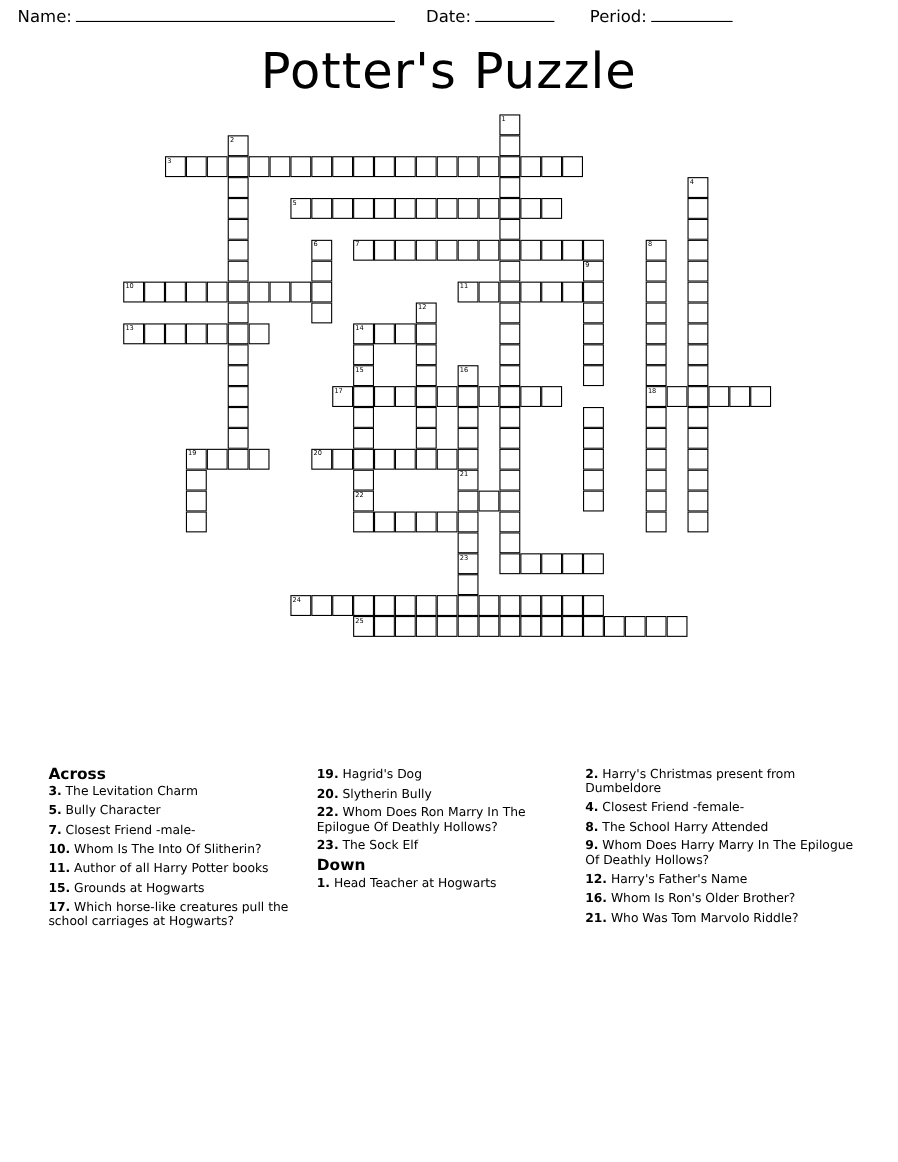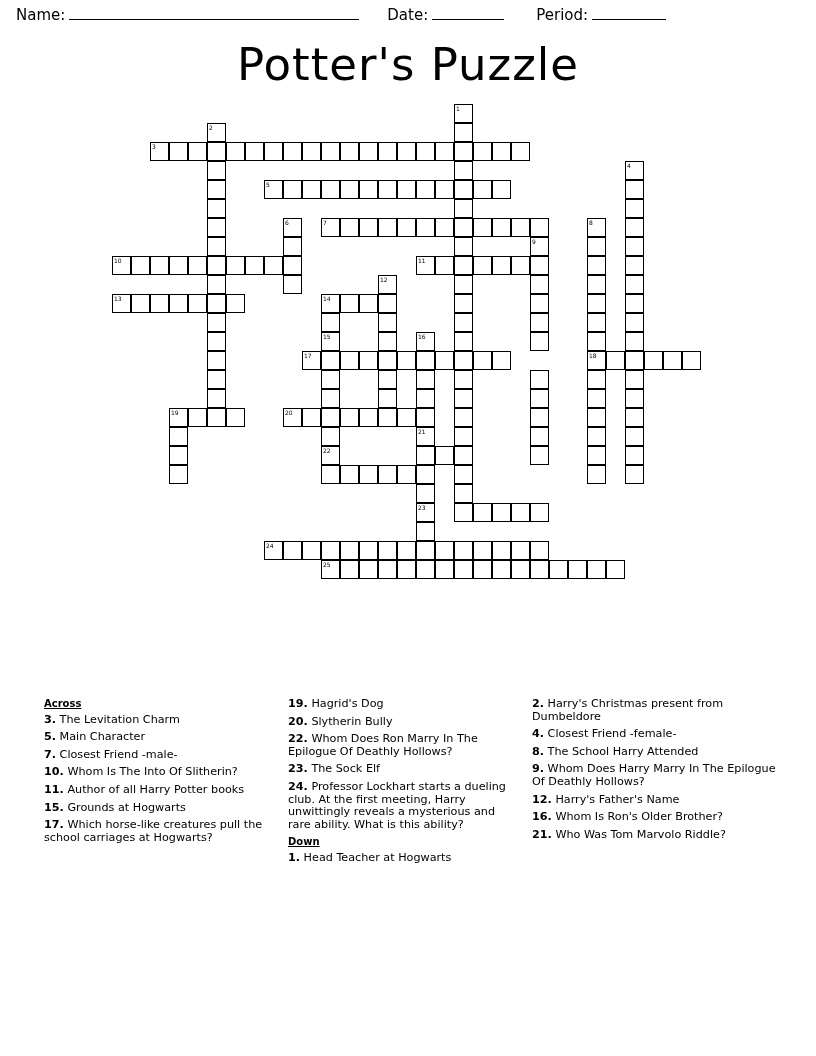--- a/index.html
+++ b/index.html
@@ -97,22 +97,21 @@
     top: 0;
     font-size: 11.2px;
     line-height: 12.6px;
   }
   .col-1 { left: 0px;   width: 232px; }
   .col-2 { left: 244px; width: 232px; }
   .col-3 { left: 488px; width: 245px; }
 
   .sec-head {
     font-weight: bold;
-    text-decoration: underline;
-    font-size: 10px;
+    font-size: 14px;
     margin-bottom: 3px;
   }
   .clue {
     margin-bottom: 5px;
     text-align: left;
   }
   .clue b { font-weight: bold; }
 </style>
 </head>
 <body>
@@ -426,35 +425,34 @@
       <div class="cell" style="left: 568px; top: 456px; width: 19px; height: 19px;"></div>
       <div class="cell" style="left: 587px; top: 456px; width: 19px; height: 19px;"></div>
       <div class="cell" style="left: 606px; top: 456px; width: 19px; height: 19px;"></div>
     </div>
 
   <div class="clues">
     <div class="col col-1">
       <div class="sec-head">Across</div>
       <div id="col1-clues">
           <div class="clue"><b>3.</b><span> The Levitation Charm</span></div>
-          <div class="clue"><b>5.</b><span> Main Character</span></div>
+          <div class="clue"><b>5.</b><span> Bully Character</span></div>
           <div class="clue"><b>7.</b><span> Closest Friend -male-</span></div>
           <div class="clue"><b>10.</b><span> Whom Is The Into Of Slitherin?</span></div>
           <div class="clue"><b>11.</b><span> Author of all Harry Potter books</span></div>
           <div class="clue"><b>15.</b><span> Grounds at Hogwarts</span></div>
           <div class="clue"><b>17.</b><span> Which horse-like creatures pull the school carriages at Hogwarts?</span></div>
         </div>
     </div>
     <div class="col col-2">
       <div id="col2-clues">
           <div class="clue"><b>19.</b><span> Hagrid's Dog</span></div>
           <div class="clue"><b>20.</b><span> Slytherin Bully</span></div>
           <div class="clue"><b>22.</b><span> Whom Does Ron Marry In The Epilogue Of Deathly Hollows?</span></div>
           <div class="clue"><b>23.</b><span> The Sock Elf</span></div>
-          <div class="clue"><b>24.</b><span> Professor Lockhart starts a dueling club. At the first meeting, Harry unwittingly reveals a mysterious and rare ability. What is this ability?</span></div>
         </div>
       <div class="sec-head">Down</div>
       <div id="col2-down">
           <div class="clue"><b>1.</b><span> Head Teacher at Hogwarts</span></div>
         </div>
     </div>
     <div class="col col-3">
       <div id="col3-clues">
           <div class="clue"><b>2.</b><span> Harry's Christmas present from Dumbeldore</span></div>
           <div class="clue"><b>4.</b><span> Closest Friend -female-</span></div>

